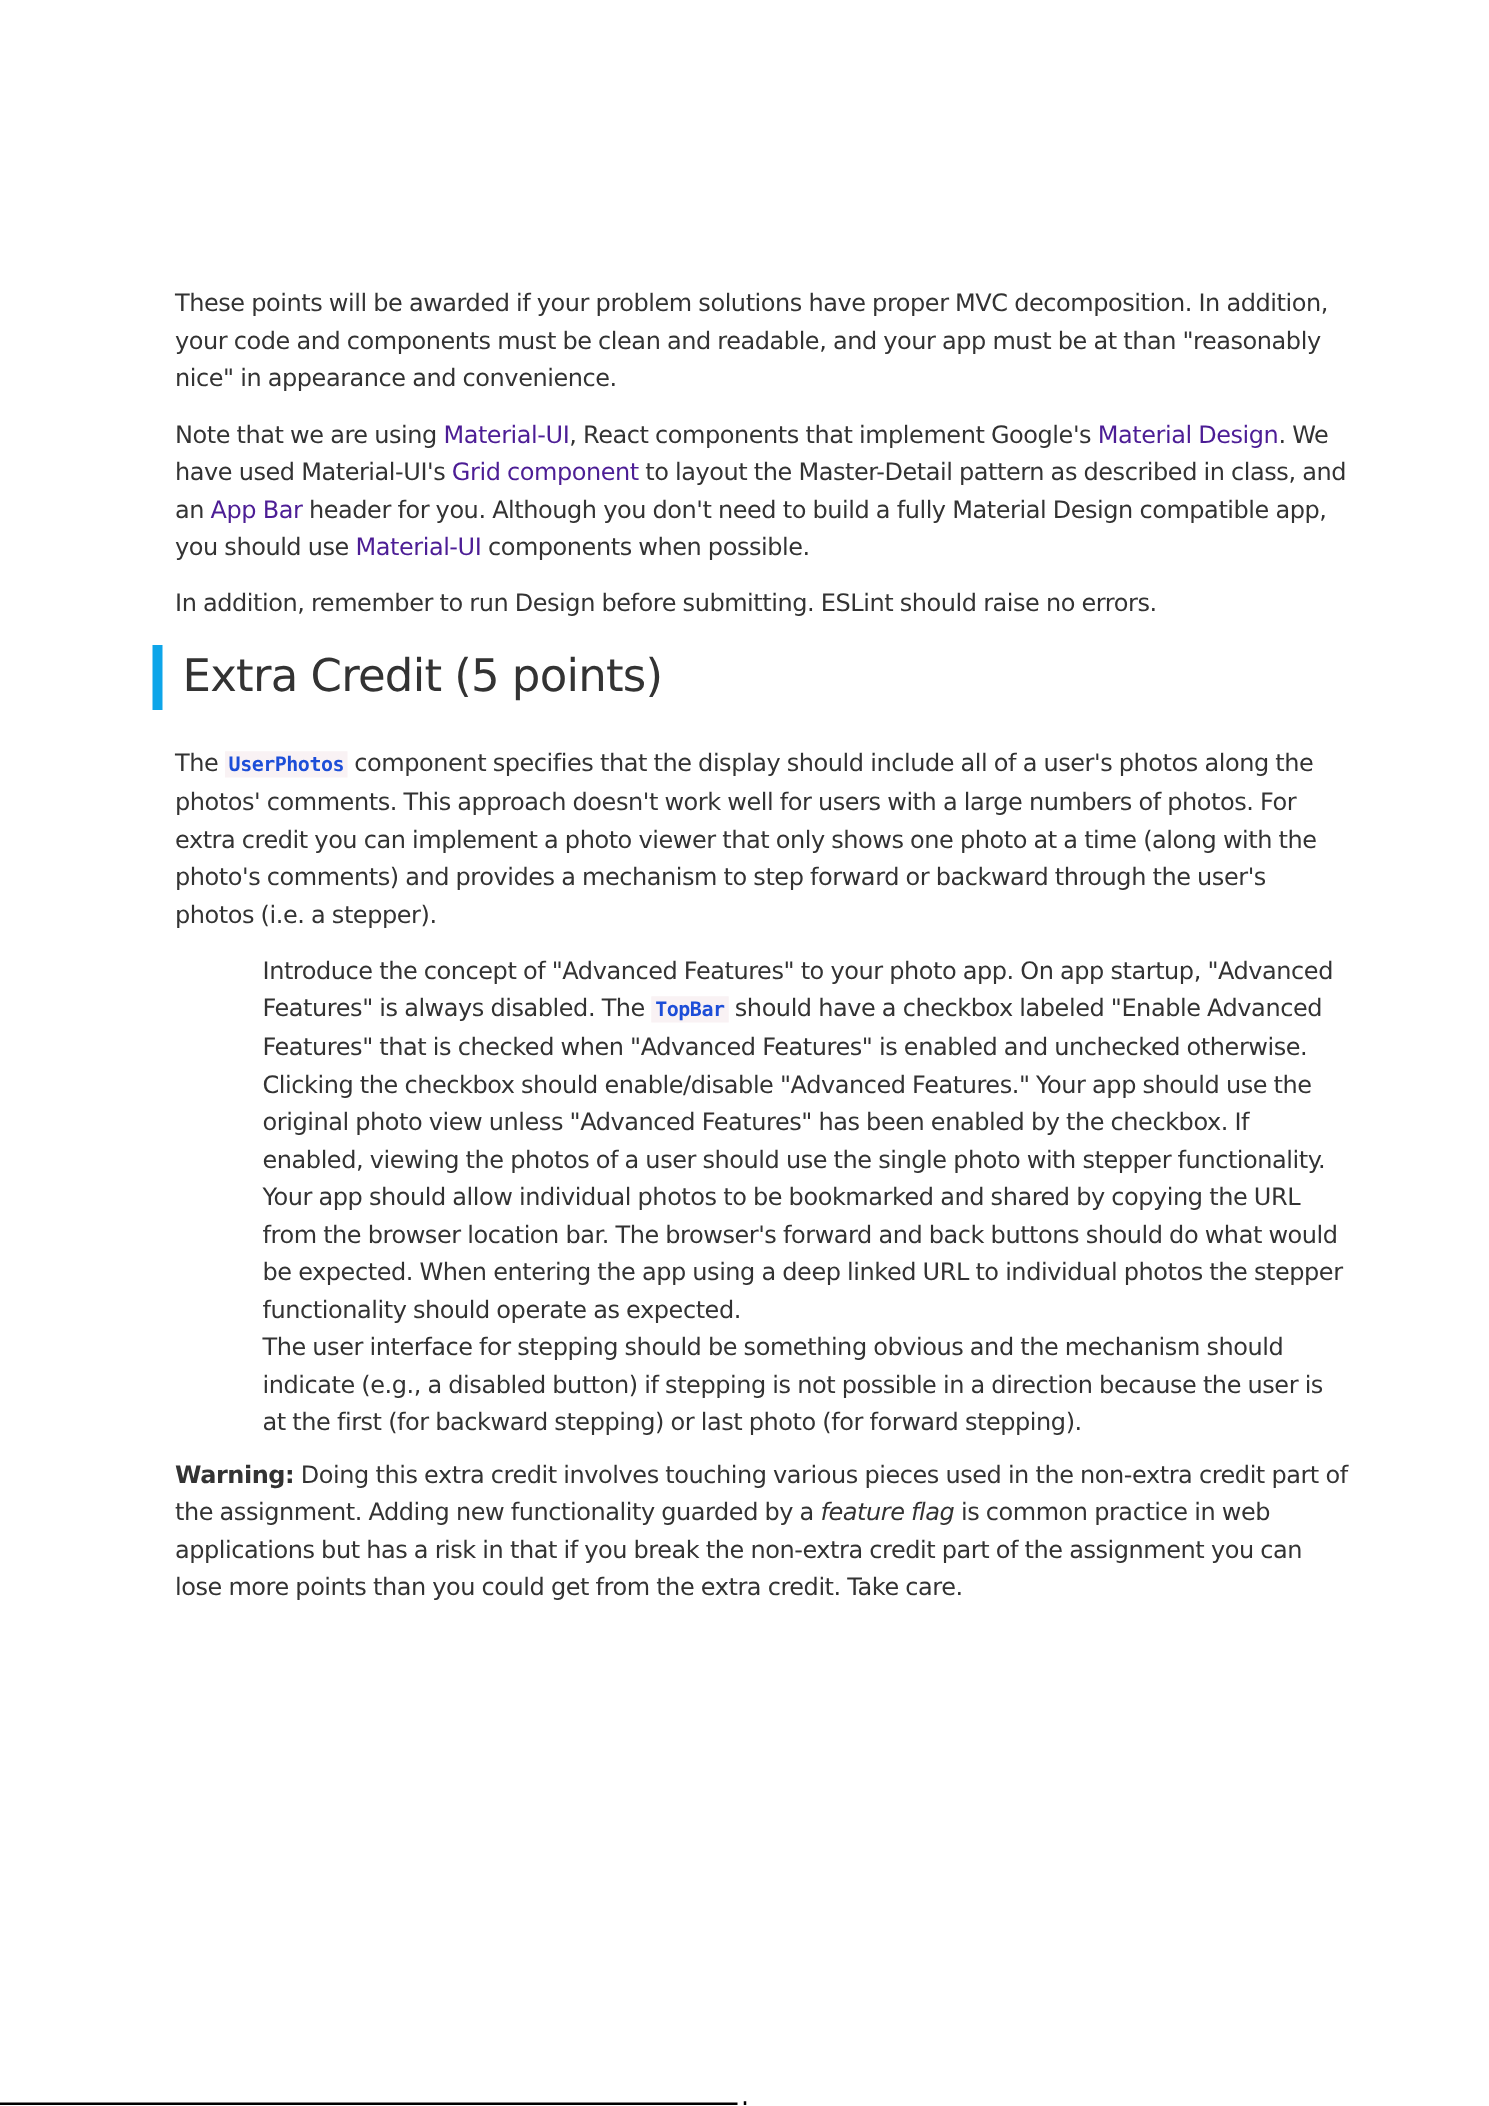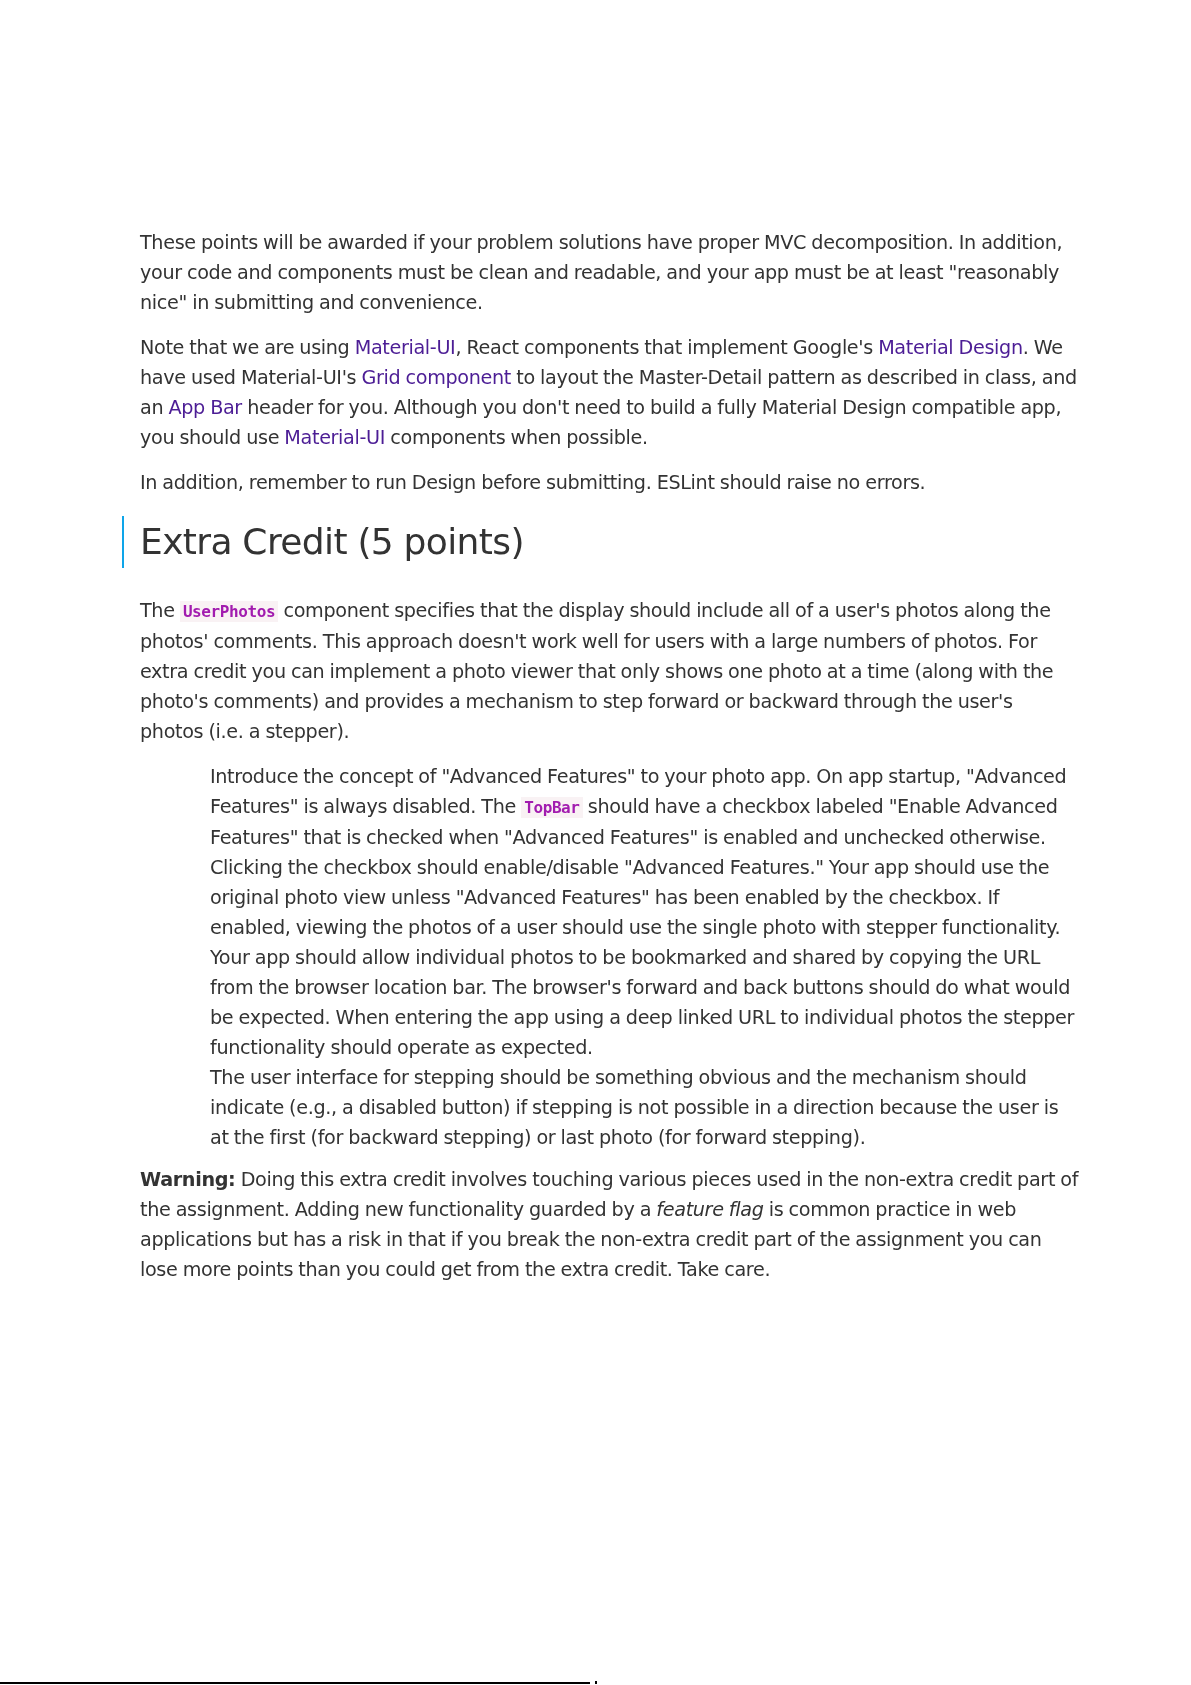--- a/index.html
+++ b/index.html
@@ -20,30 +20,30 @@
     font-size: 19.2px;
     line-height: 30px;
     letter-spacing: -0.35px;
     word-spacing: -0.5px;
   }
   p { margin: 0 0 15px 0; }
   a { color: #4c1d95; text-decoration: none; }
   code {
     font-family: "DejaVu Sans Mono", "Liberation Mono", monospace;
     font-size: 16px;
-    color: #a21caf;
+    color: #1d4ed8;
     background: #f9f2f4;
     padding: 1px 3px;
     font-weight: bold;
     letter-spacing: -0.4px;
   }
   h2 {
     margin: 18px 0 28px -18px;
     padding-left: 16px;
-    border-left: 2px solid #0ea5e9;
+    border-left: 8px solid #0ea5e9;
     font-weight: normal;
     font-size: 36px;
     line-height: 52px;
     letter-spacing: -0.6px;
     color: #333333;
   }
   ul.reqs {
     list-style: none;
     margin: 0 0 12px 0;
     padding-left: 70px;
@@ -64,21 +64,21 @@
     width: 2px;
     height: 3px;
     background: #000000;
   }
 </style>
 </head>
 <body>
 
 <div class="page">
 
-  <p>These points will be awarded if your problem solutions have proper MVC decomposition. In addition, your code and components must be clean and readable, and your app must be at least "reasonably nice" in submitting and convenience.</p>
+  <p>These points will be awarded if your problem solutions have proper MVC decomposition. In addition, your code and components must be clean and readable, and your app must be at than "reasonably nice" in appearance and convenience.</p>
 
   <p><span>Note that we are using </span><a href="#">Material-UI</a><span>, React components that implement Google's </span><a href="#">Material Design</a><span>. We have used Material-UI's </span><a href="#">Grid component</a><span> to layout the Master-Detail pattern as described in class, and an </span><a href="#">App Bar</a><span> header for you. Although you don't need to build a fully Material Design compatible app, you should use </span><a href="#">Material-UI</a><span> components when possible.</span></p>
 
   <p>In addition, remember to run Design before submitting. ESLint should raise no errors.</p>
 
   <h2>Extra Credit (5 points)</h2>
 
   <p><span>The </span><code>UserPhotos</code><span> component specifies that the display should include all of a user's photos along the photos' comments. This approach doesn't work well for users with a large numbers of photos. For extra credit you can implement a photo viewer that only shows one photo at a time (along with the photo's comments) and provides a mechanism to step forward or backward through the user's photos (i.e. a stepper).</span></p>
 
 

